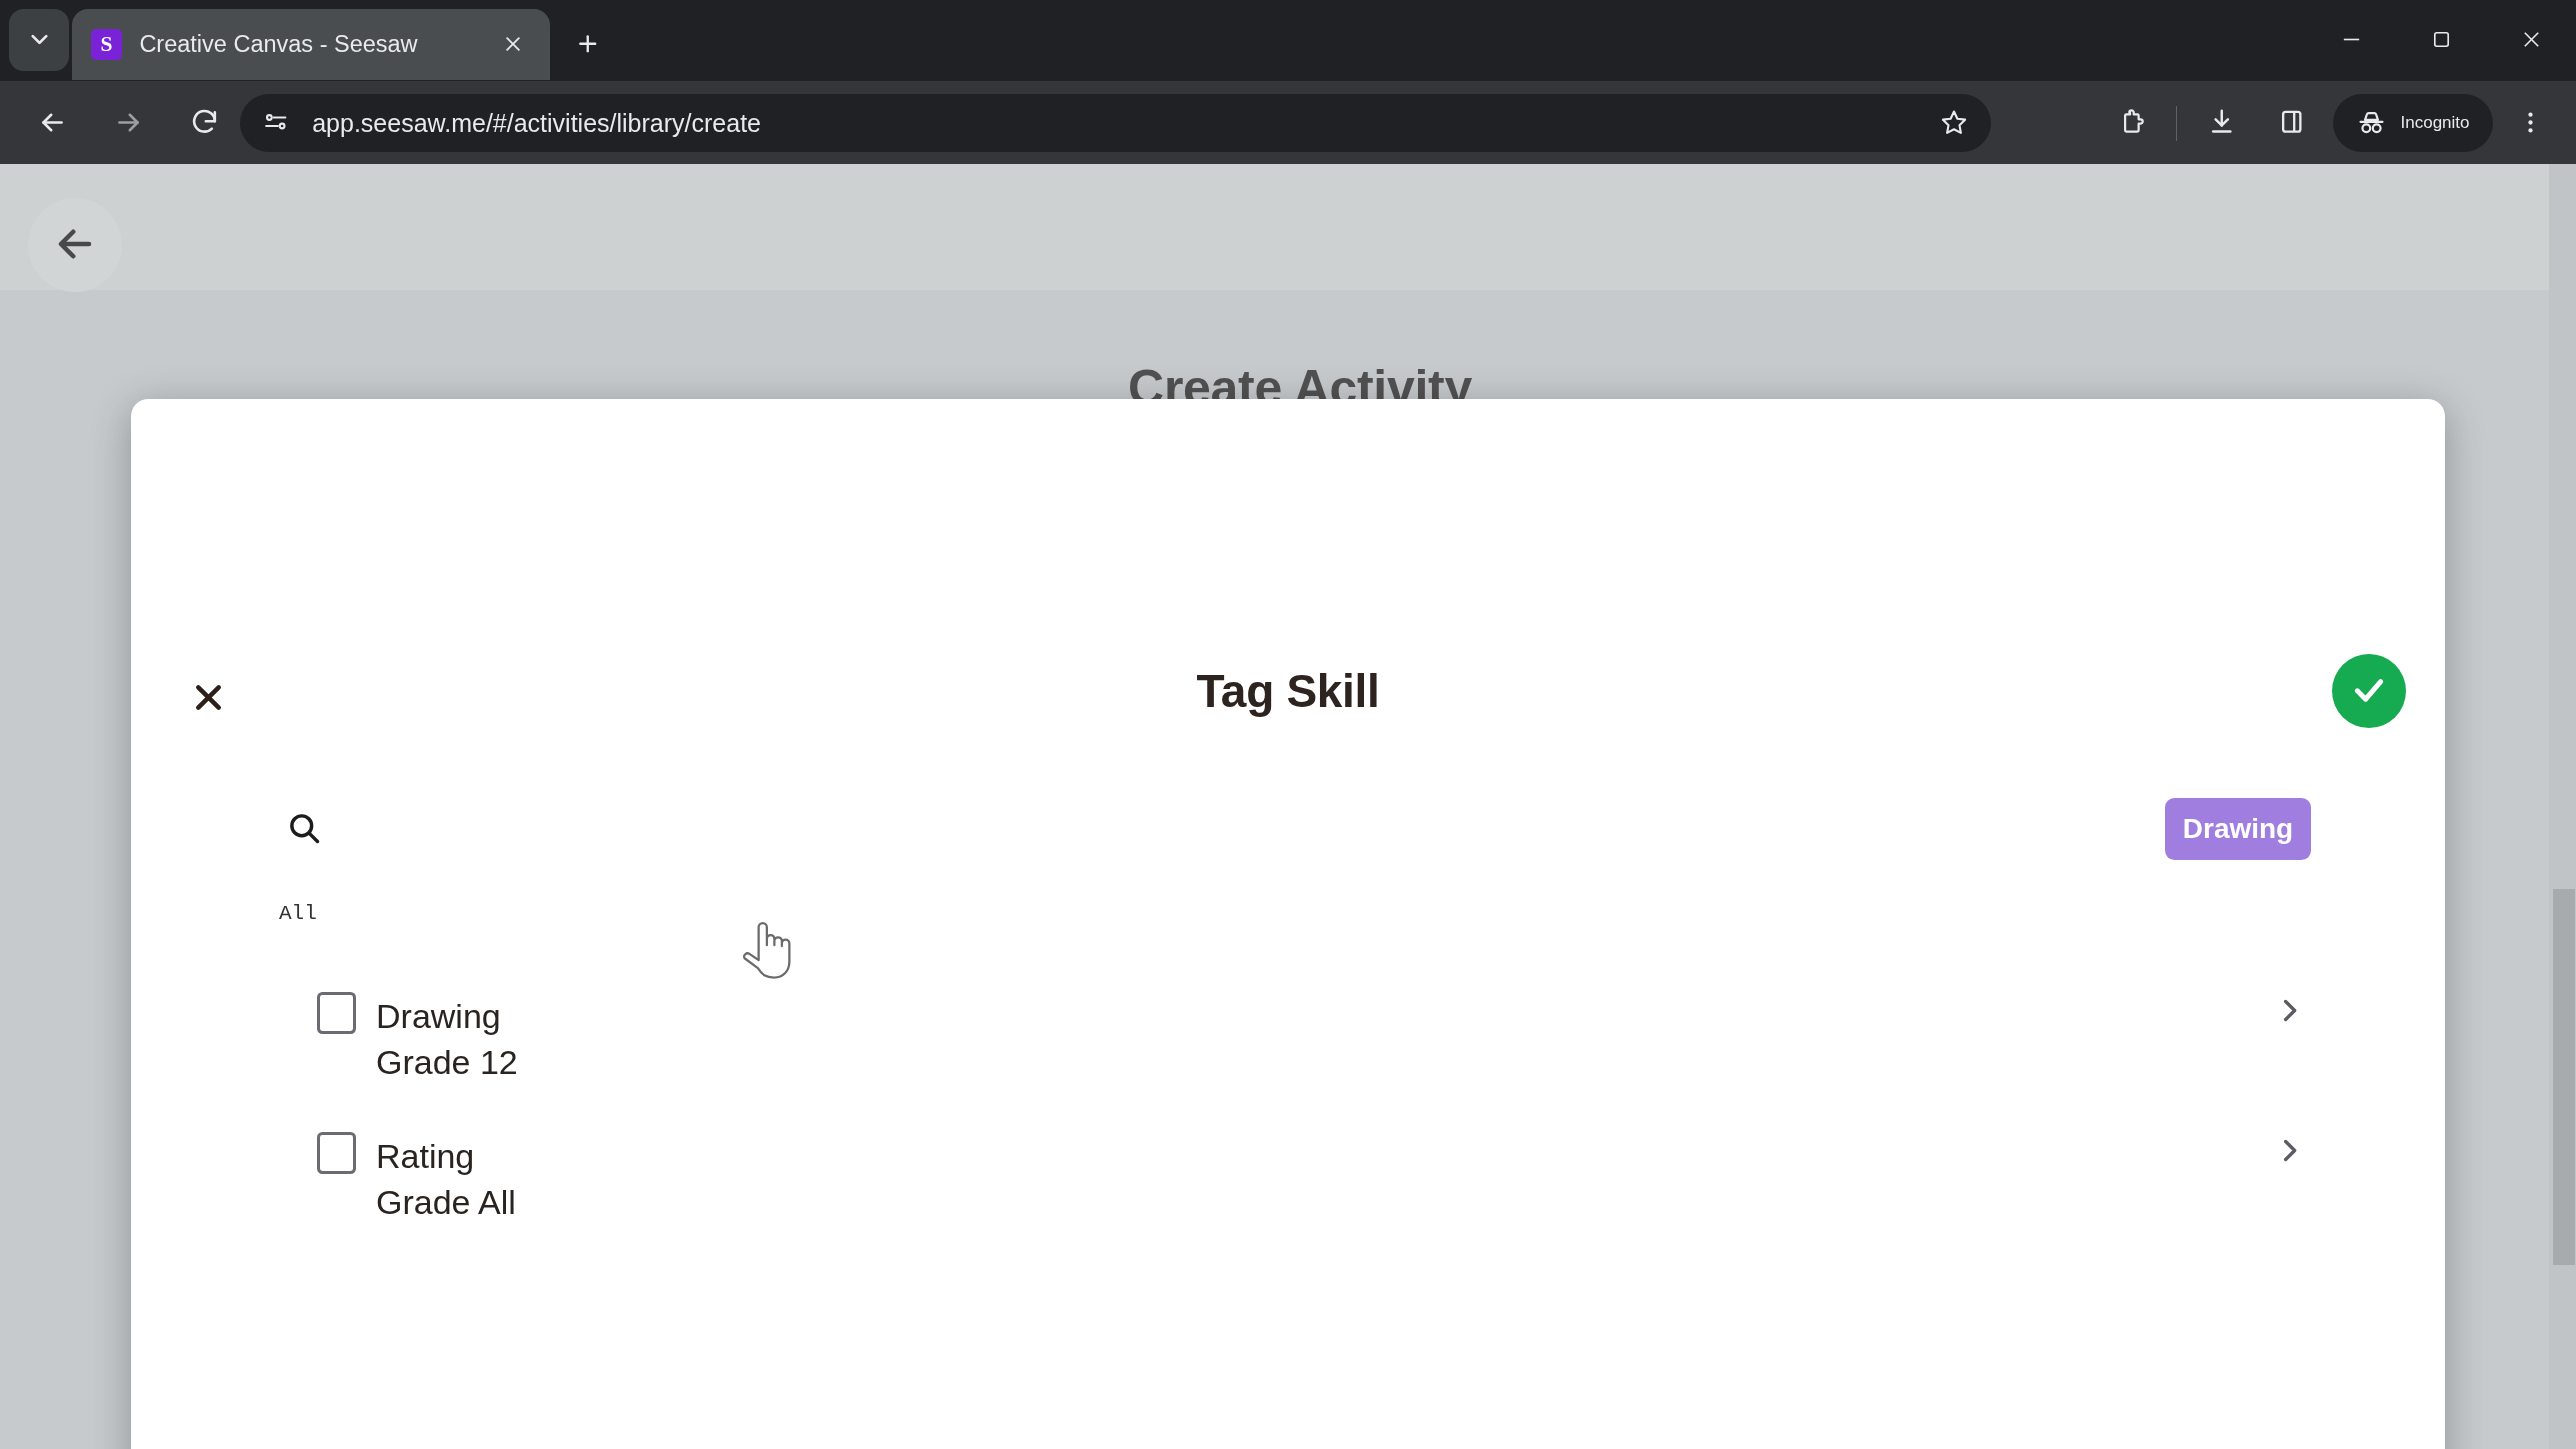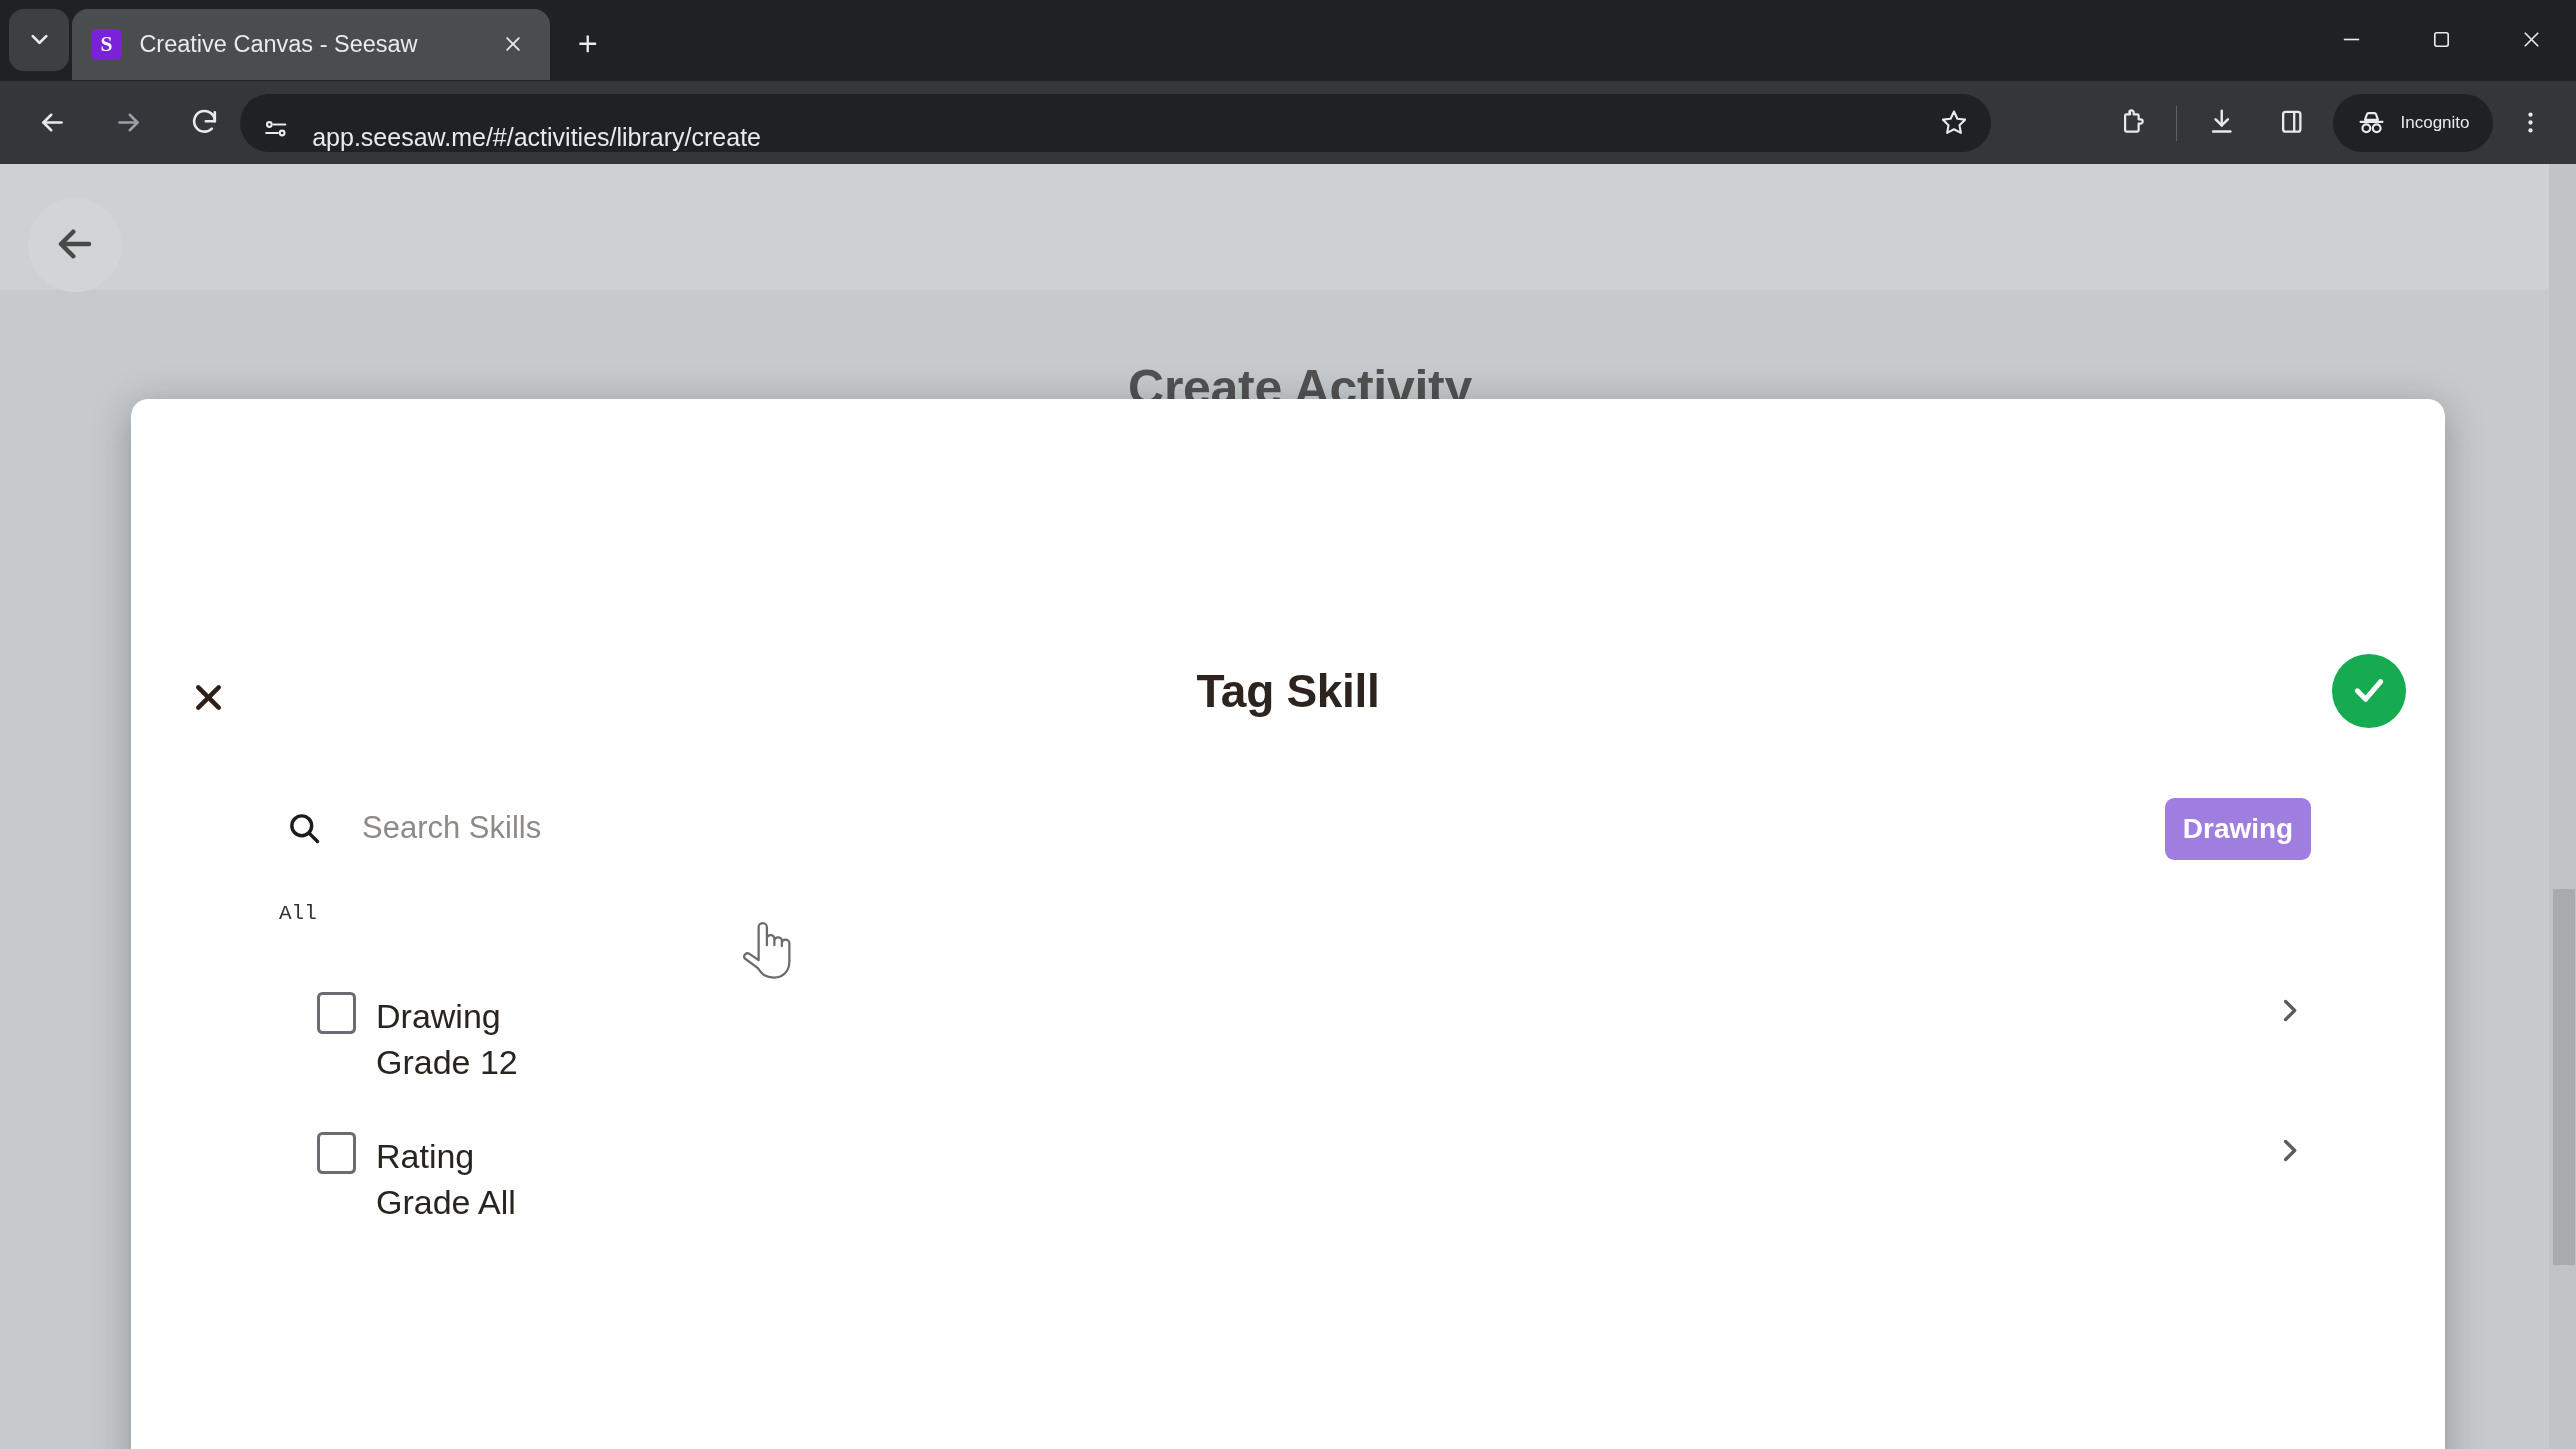--- a/index.html
+++ b/index.html
@@ -67,21 +67,21 @@
   .nav-btn {
     width: 64px; height: 64px; margin-left: 12px;
     display: flex; align-items: center; justify-content: center;
   }
   .nav-btn:first-child { margin-left: 20px; }
   .nav-btn svg { width: 31px; height: 31px; }
 
   .omnibox {
     position: absolute; left: 240px; top: 94px; width: 1751px; height: 58px;
     background: #202124; border-radius: 29.5px;
-    display: flex; align-items: flex-end; padding: 0 13.4px;
+    display: flex; align-items: center; padding: 0 13.4px;
   }
   .omni-site-icon {
     width: 44px; height: 44px; border-radius: 50%;
     display: flex; align-items: center; justify-content: center; flex: none;
   }
   .omni-site-icon svg { width: 25.5px; height: 25.5px; }
   .omni-url {
     margin-left: 14.8px; color: #e8eaed; font-size: 25px;
     white-space: nowrap; overflow: hidden;
   }
@@ -408,21 +408,20 @@
         </span>
       </div>
 
       <div class="search-row">
         <div class="search-icon-wrap">
           <svg viewBox="0 0 24 24" fill="none" stroke="#1c1c1c" stroke-width="2.3" stroke-linecap="round">
             <circle cx="10.5" cy="10.5" r="6.6"></circle>
             <line x1="15.4" y1="15.4" x2="21" y2="21"></line>
           </svg>
         </div>
-        <input class="search-input" type="text" placeholder="Search Skills" style="">
         <button class="search-btn">Drawing</button>
       </div>
 
       <div class="section-label">All</div>
 
       <div class="skill-list">
 
         <div class="skill-row">
           <div class="skill-checkbox"></div>
           <div class="skill-text">

